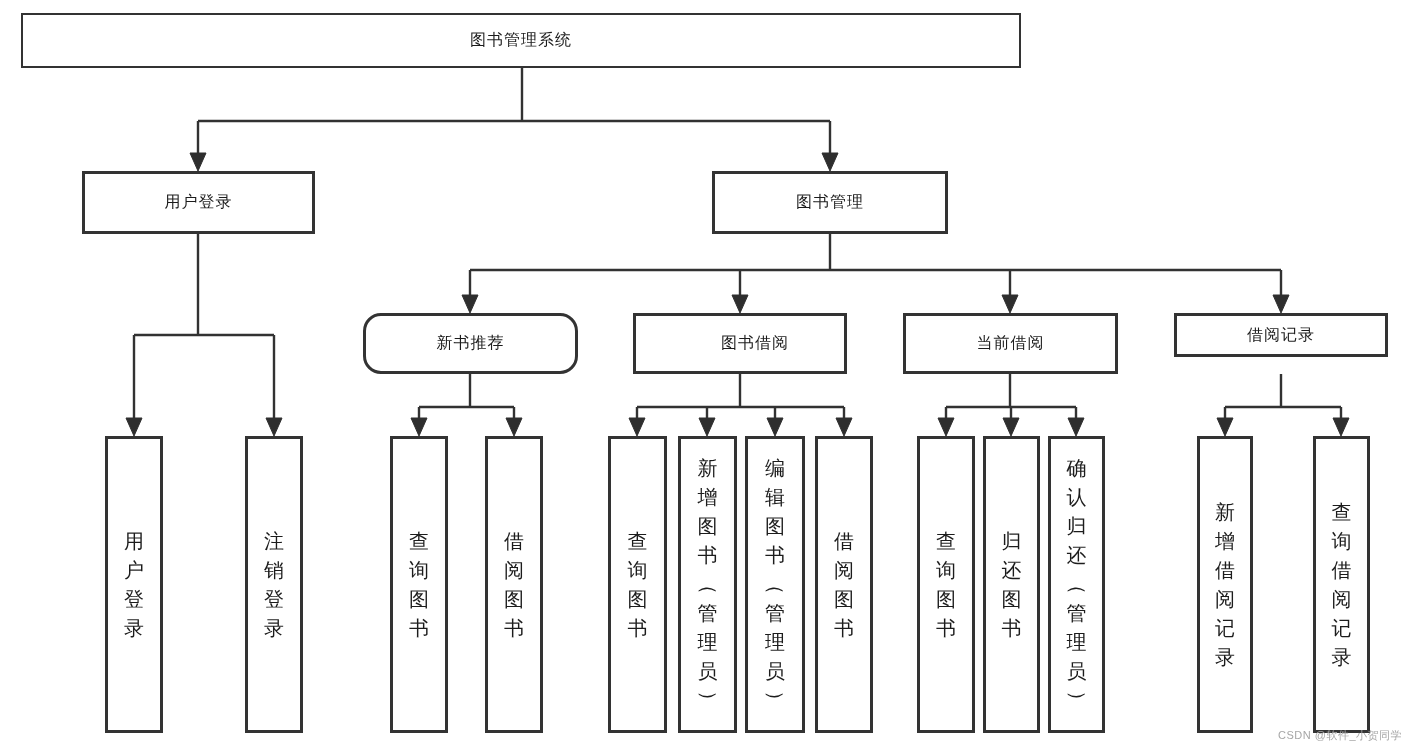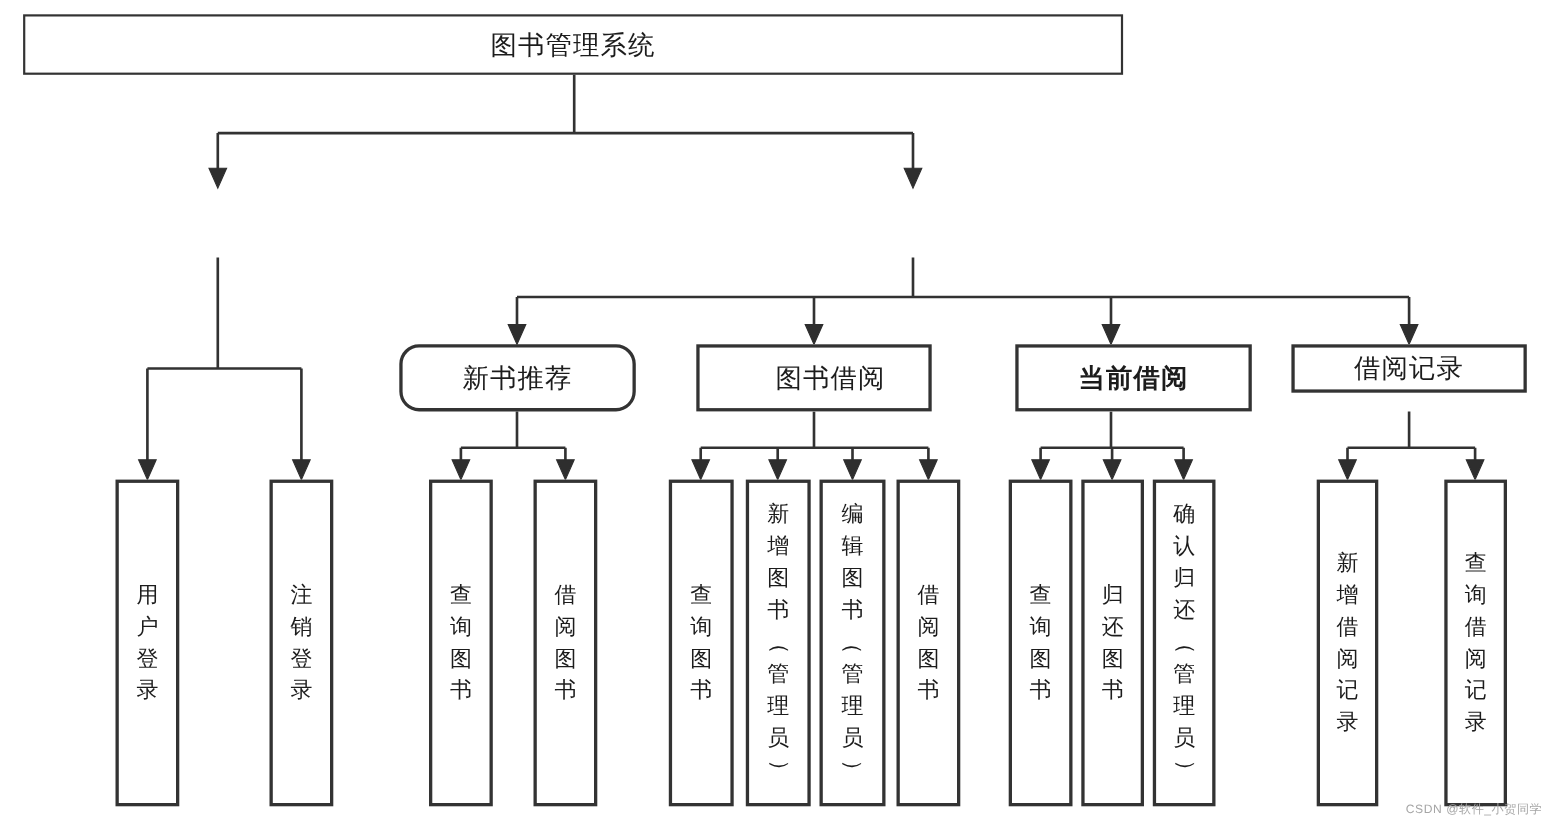--- a/index.html
+++ b/index.html
@@ -18,21 +18,21 @@
     position: absolute;
     box-sizing: border-box;
     background: #ffffff;
     border: 3px solid #333333;
     color: #1c1c1c;
     display: flex;
     align-items: center;
     justify-content: center;
     z-index: 1;
   }
-  .box.h { font-size: 24px; letter-spacing: 1px; }
+  .box.h { font-size: 16px; letter-spacing: 1px; }
   .box.top { border-width: 2.5px; }
   .box.v { font-size: 20px; flex-direction: column; }
   .vchar { display: block; line-height: 29px; text-align: center; }
   .vchar.rot { transform: rotate(90deg); }
   .watermark {
     position: absolute;
     right: 3px;
     bottom: 4px;
     font-size: 11px;
     color: #a6a6a6;
@@ -77,24 +77,26 @@
     <polygon points="1003,418 1019,418 1011,436"></polygon>
     <polygon points="1068,418 1084,418 1076,436"></polygon>
 
     <path d="M1281,374 V407 M1225,407 H1341 M1225,407 V420 M1341,407 V420"></path>
     <polygon points="1217,418 1233,418 1225,436"></polygon>
     <polygon points="1333,418 1349,418 1341,436"></polygon>
   </svg>
 
   <div class="box h top" style="left:21px;top:13px;width:1000px;height:55px;">图书管理系统</div>
 
+  <div class="box h" style="left:82px;top:171px;width:233px;height:63px;">用户登录</div>
+  <div class="box h" style="left:712px;top:171px;width:236px;height:63px;">图书管理</div>
 
   <div class="box h" style="left:363px;top:313px;width:215px;height:61px;border-radius:18px;">新书推荐</div>
   <div class="box h" style="left:633px;top:313px;width:214px;height:61px;padding-left:30px;">图书借阅</div>
-  <div class="box h" style="left:923px;top:313px;width:215px;height:61px;font-weight:bold;">当前借阅</div>
+  <div class="box h" style="left:903px;top:313px;width:215px;height:61px;">当前借阅</div>
   <div class="box h" style="left:1174px;top:313px;width:214px;height:44px;">借阅记录</div>
 
   <div class="box v" style="left:105px;top:436px;width:58px;height:297px;">
       <span class="vchar">用</span>
       <span class="vchar">户</span>
       <span class="vchar">登</span>
       <span class="vchar">录</span>
     </div>
   <div class="box v" style="left:245px;top:436px;width:58px;height:297px;">
       <span class="vchar">注</span>

